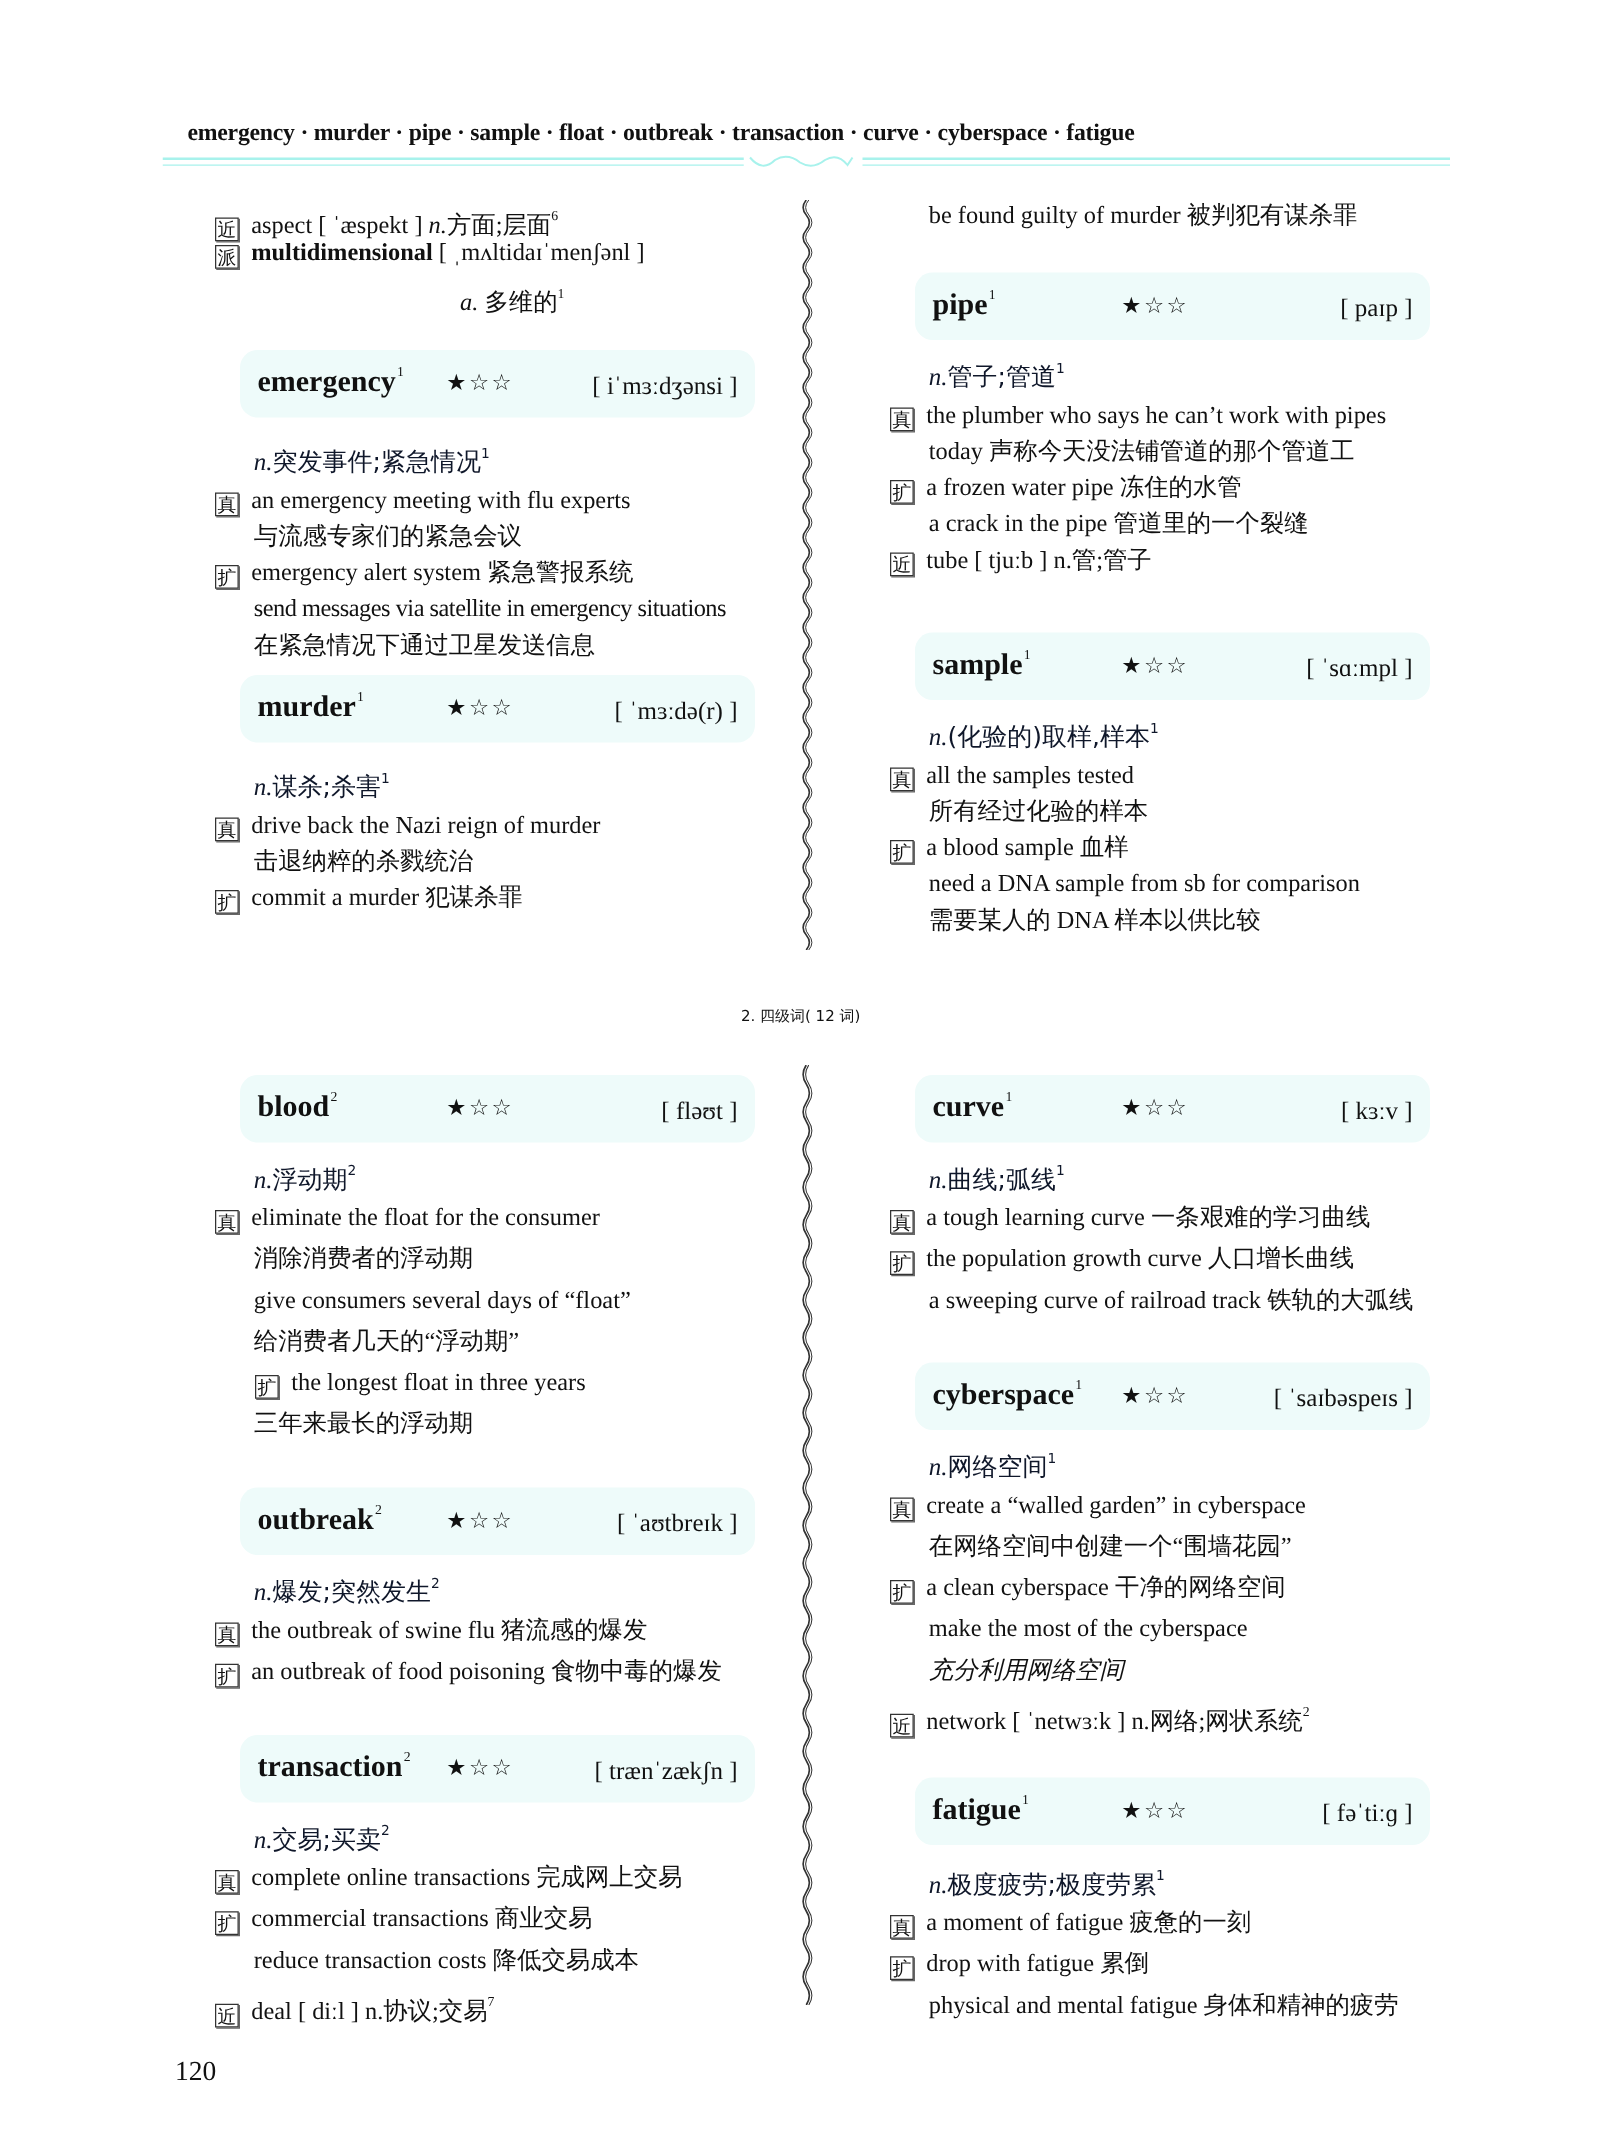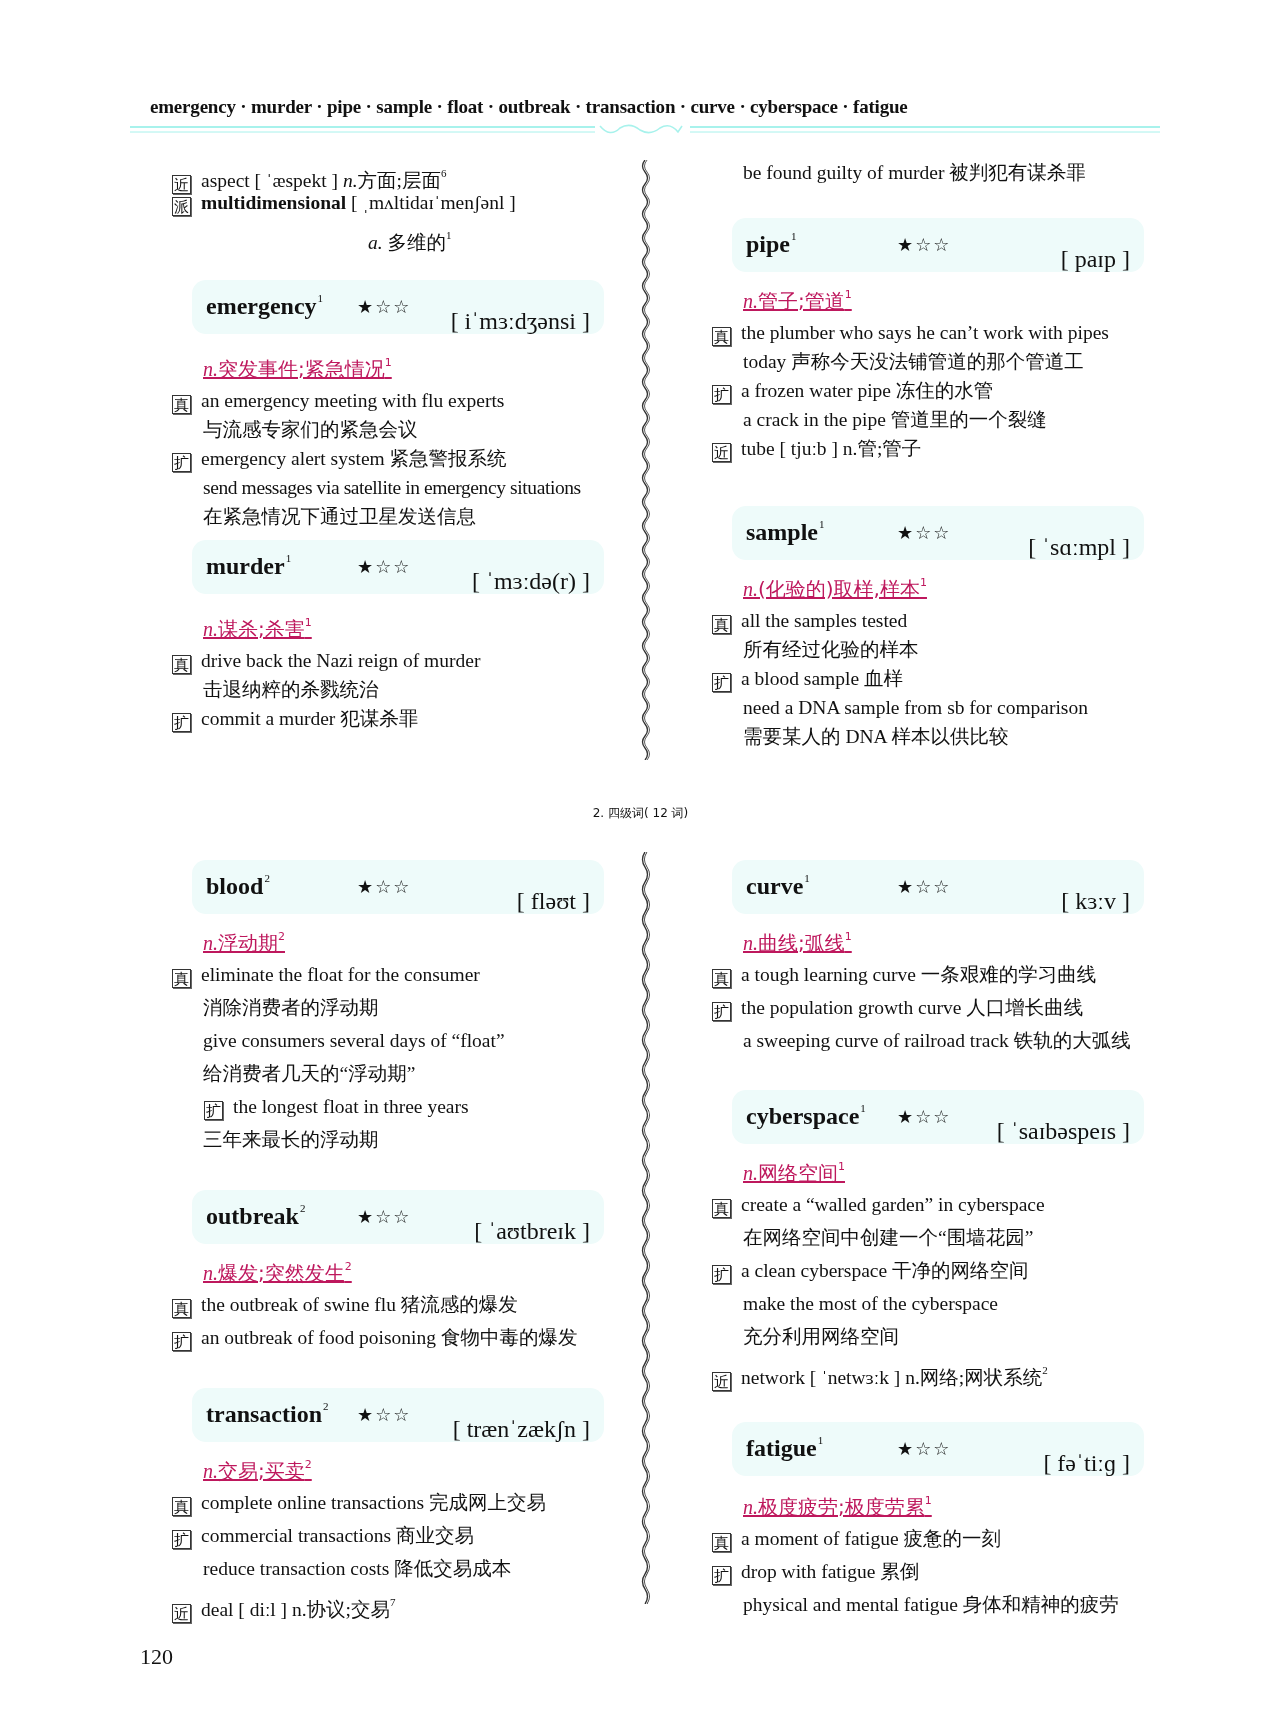--- a/index.html
+++ b/index.html
@@ -13,22 +13,22 @@
   .tag { display:inline-block; width:19px; height:19px; border:1.2px solid #333; font-size:15px;
          line-height:18px; text-align:center; margin-right:10px; vertical-align:-3px;
          font-family:"DejaVu Sans",sans-serif; box-sizing:border-box; background:#fff;
          box-shadow:1px 1px 0 #666; }
   .indent { padding-left:31px; }
   .card { position:absolute; height:54px; background:#eefbfa; border-radius:14px; }
   .card .word { position:absolute; left:14px; top:12px; font-size:24px; font-weight:bold; }
   .card .word sup { font-size:11px; font-weight:normal; vertical-align:12px; margin-left:1px; }
   .card .stars { position:absolute; left:165px; top:16px; font-size:18px; letter-spacing:2px;
                  font-family:"DejaVu Sans",sans-serif; }
-  .card .ipa { position:absolute; right:14px; top:28px; font-size:24px; }
-  .def { position:absolute; font-size:20px; color:#be185d; font-family:"DejaVu Sans",sans-serif;text-decoration:underline; }
+  .card .ipa { position:absolute; right:14px; top:18px; font-size:20px; }
+  .def { position:absolute; font-size:20px; color:#0f172a; font-family:"DejaVu Sans",sans-serif; }
   .def i { font-family:"Liberation Serif",serif; }
   .def sup { font-size:11px; vertical-align:10px; }
   sup.num { font-size:11px; vertical-align:10px; }
   .bold { font-weight:bold; }
   .divider { position:absolute; width:14px; }
   .section-title { position:absolute; left:0; width:1281px; top:805px; text-align:center;
                    font-size:12px; font-family:"DejaVu Sans",sans-serif; }
   .pagenum { position:absolute; left:140px; top:1644px; font-size:22px; }
 </style>
 </head>
@@ -168,21 +168,21 @@
   <div class="card" style="left:20px;top:230px;width:412px;">
     <span class="word"><span>cyberspace</span><sup>1</sup></span>
     <span class="stars">★☆☆</span>
     <span class="ipa">[ ˈsaɪbəspeɪs ]</span>
   </div>
   <div class="def" style="left:31px;top:300px;"><i>n.</i><span>网络空间</span><sup>1</sup></div>
   <div class="line" style="top:332px;"><span class="tag">真</span><span>create a “walled garden” in cyberspace</span></div>
   <div class="line indent" style="top:365px;"><span>在网络空间中创建一个“围墙花园”</span></div>
   <div class="line" style="top:398px;"><span class="tag">扩</span><span>a clean cyberspace 干净的网络空间</span></div>
   <div class="line indent" style="top:431px;"><span>make the most of the cyberspace</span></div>
-  <div class="line indent" style="top:464px;"><span>充分利用网络空间</span></div>
+  <div class="line indent" style="top:464px;font-style:italic;"><span>充分利用网络空间</span></div>
   <div class="line" style="top:497px;"><span class="tag">近</span><span>network [ ˈnetwɜːk ] n.网络;网状系统</span><sup class="num">2</sup></div>
 
   <div class="card" style="left:20px;top:562px;width:412px;">
     <span class="word"><span>fatigue</span><sup>1</sup></span>
     <span class="stars">★☆☆</span>
     <span class="ipa">[ fəˈtiːɡ ]</span>
   </div>
   <div class="def" style="left:31px;top:634px;"><i>n.</i><span>极度疲劳;极度劳累</span><sup>1</sup></div>
   <div class="line" style="top:666px;"><span class="tag">真</span><span>a moment of fatigue 疲惫的一刻</span></div>
   <div class="line" style="top:699px;"><span class="tag">扩</span><span>drop with fatigue 累倒</span></div>

